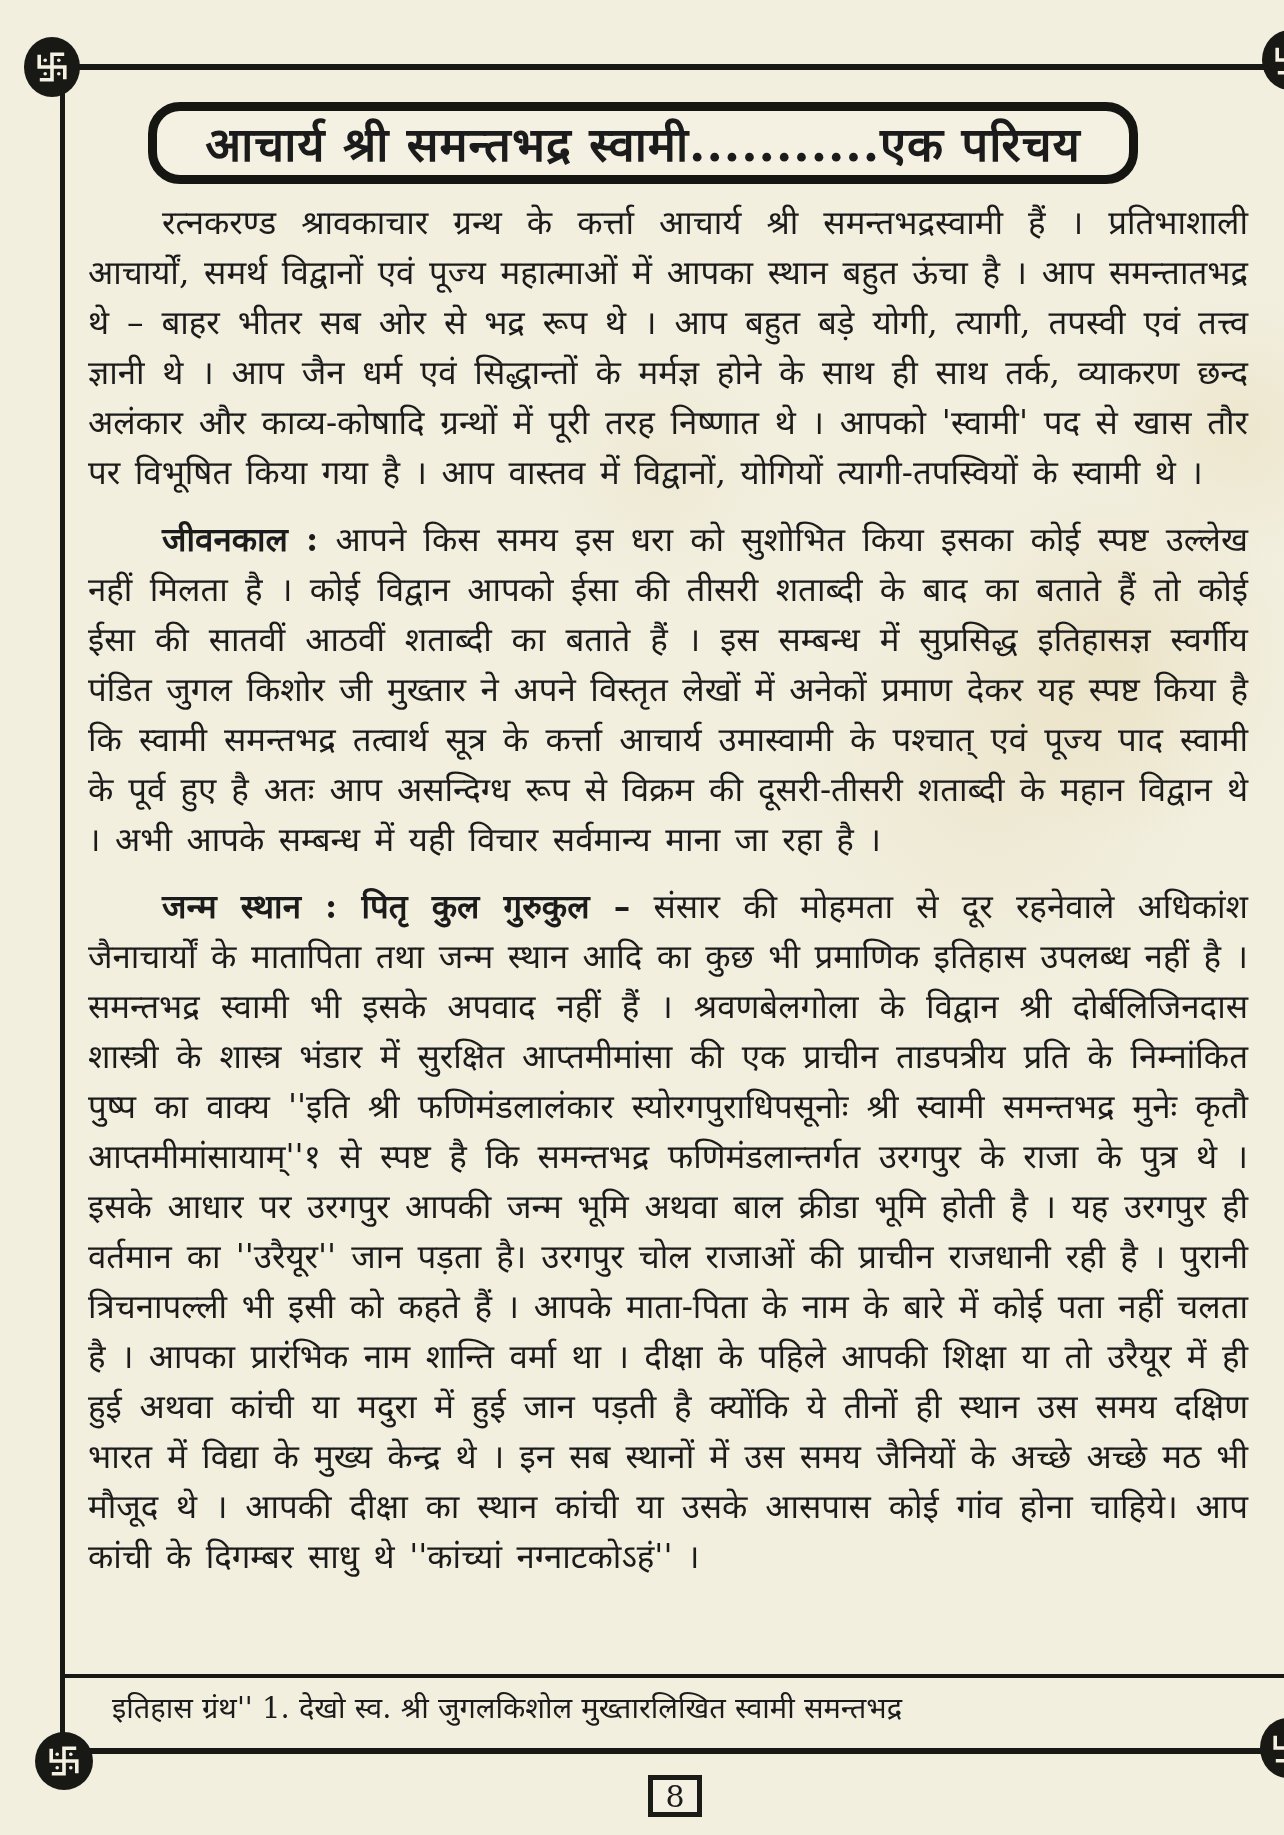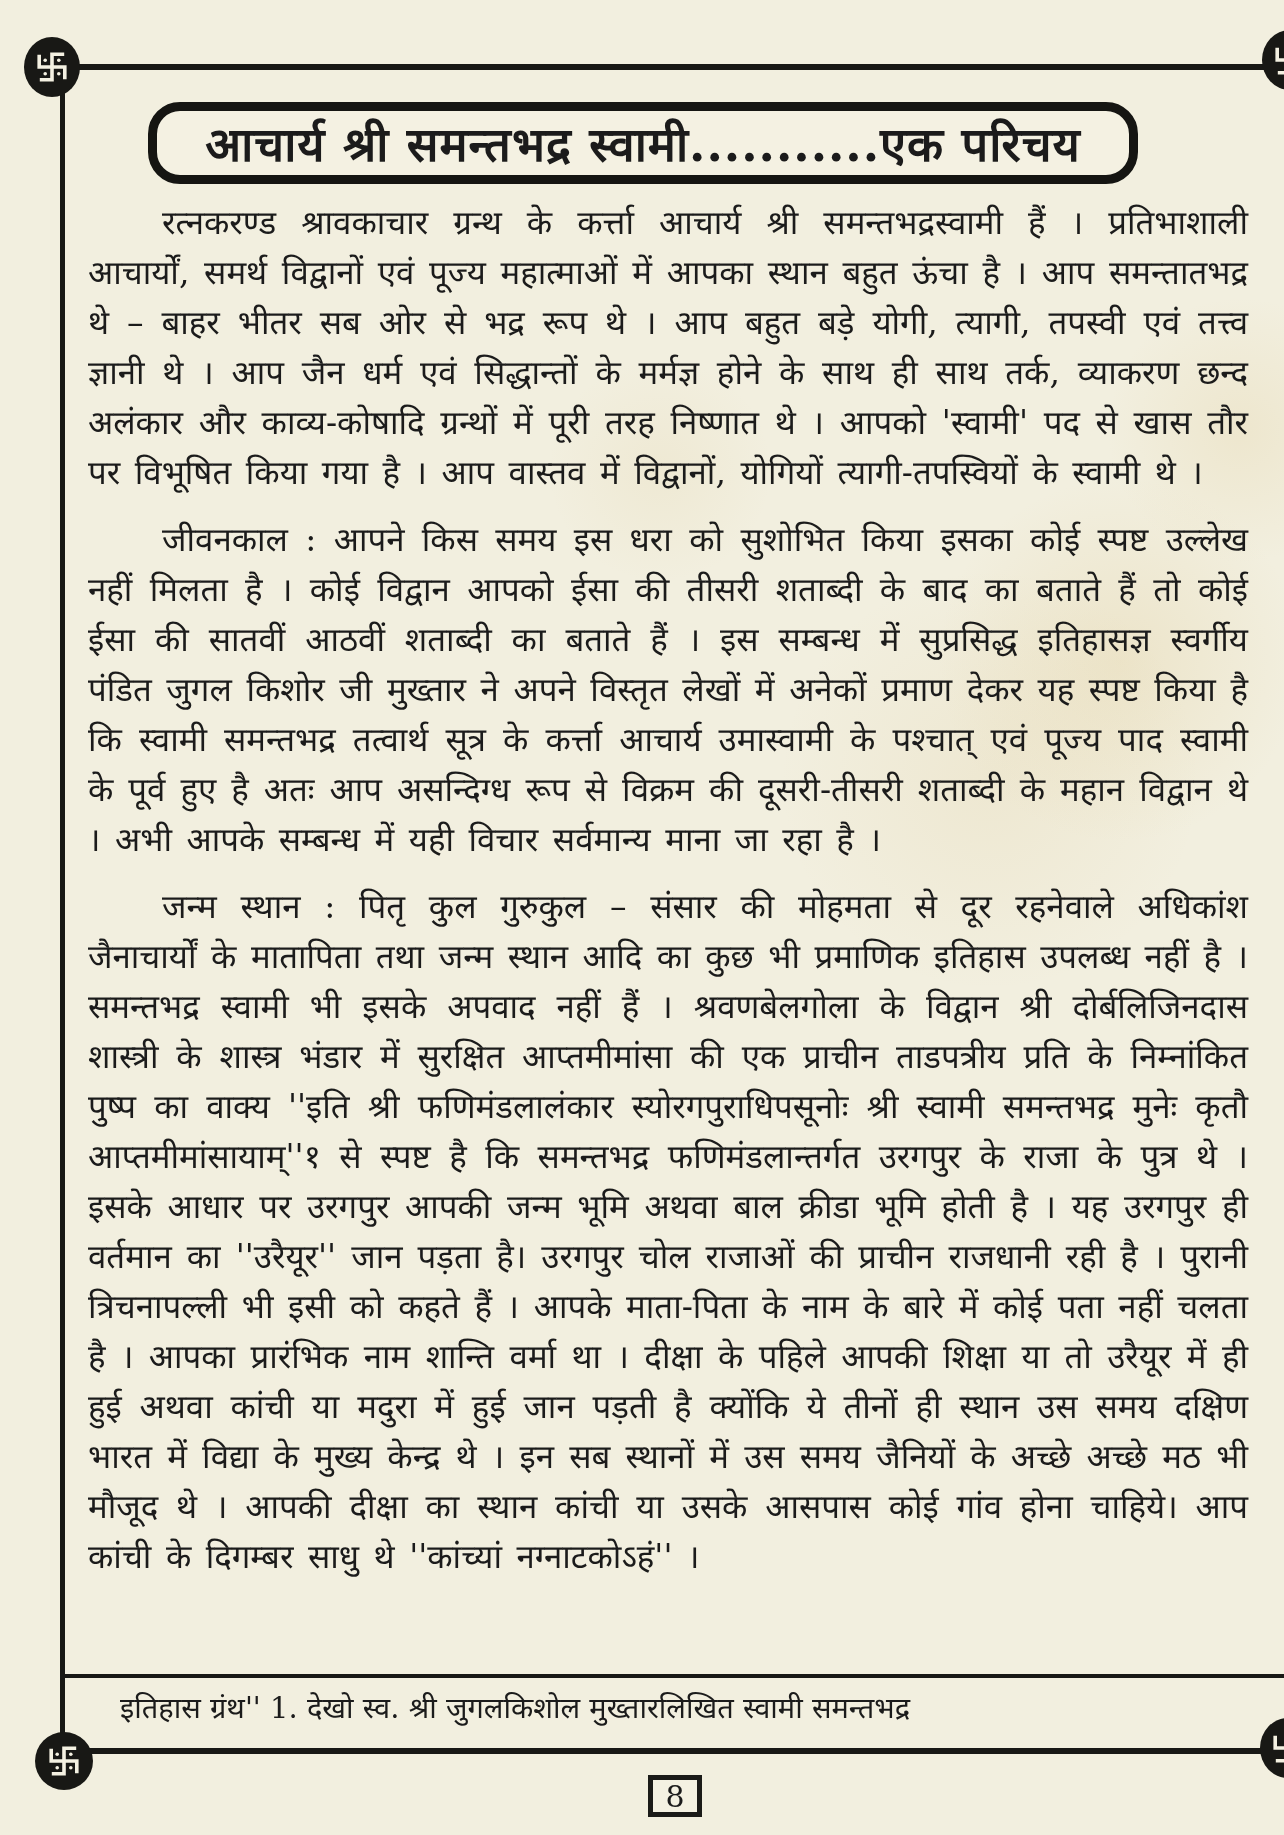--- a/index.html
+++ b/index.html
@@ -64,28 +64,28 @@
     width: 1164px;
     font-size: 33px;
     line-height: 50px;
     text-align: justify;
     word-spacing: 4px;
   }
   .body-text p {
     margin: 0 4px 17px 0;
     text-indent: 74px;
   }
-  .para-lead { font-weight: normal; }
+  .para-lead { font-weight: bold; }
   .para-lead:empty { display: none; }
   .para-lead::after { content: " "; font-weight: normal; }
 
   
   .footnote {
     position: absolute;
-    top: 1688px; left: 120px;
+    top: 1688px; left: 112px;
     width: 1100px;
     font-size: 29px;
     line-height: 40px;
   }
 
   
   .pageno-box {
     position: absolute;
     left: 648px; top: 1775px;
     width: 54px; height: 42px;

